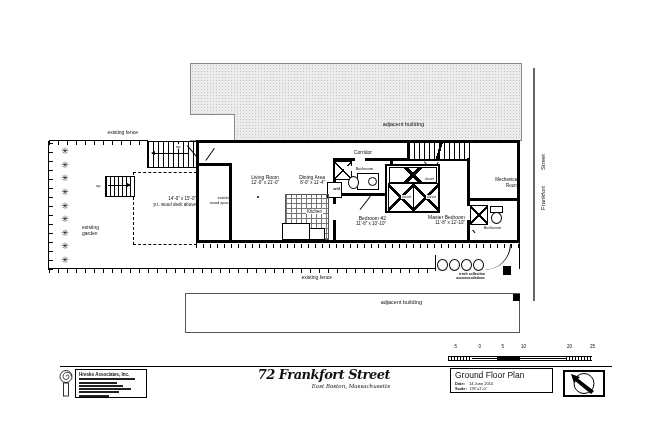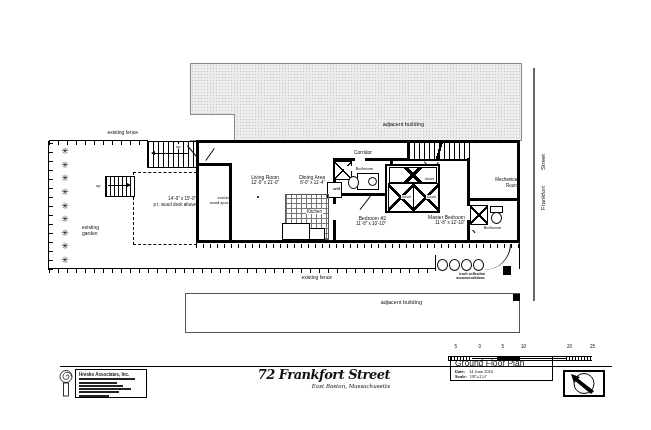--- a/index.html
+++ b/index.html
@@ -216,21 +216,21 @@
     <div class="barline" style="width:52px;"></div>
     <div class="barline" style="width:40px;"></div>
     <div class="barline" style="width:30px;"></div>
   </div>
 
   <div class="lbl" style="left:230px;top:367px;width:160px;">
     <span style="font-family:'DejaVu Serif',serif;font-style:italic;font-weight:bold;font-size:13px;letter-spacing:-0.5px;">72 Frankfort Street</span>
     <span style="font-family:'DejaVu Serif',serif;font-style:italic;font-size:5.5px;">East Boston, Massachusetts</span>
   </div>
 
-  <div class="abs" style="left:450px;top:356px;width:103px;height:25px;border:1.5px solid #000;box-sizing:border-box;padding:1px 4px;">
+  <div class="abs" style="left:450px;top:368px;width:103px;height:25px;border:1.5px solid #000;box-sizing:border-box;padding:1px 4px;">
     <div style="font-size:8.5px;white-space:nowrap;">Ground Floor Plan</div>
     <div style="font-size:4px;display:flex;gap:4px;margin-top:1px;">
       <span style="font-weight:bold;">Date:</span>
       <span>14 June 2010</span>
     </div>
     <div style="font-size:4px;display:flex;gap:3px;">
       <span style="font-weight:bold;">Scale:</span>
       <span>1/8"=1'-0"</span>
     </div>
   </div>

